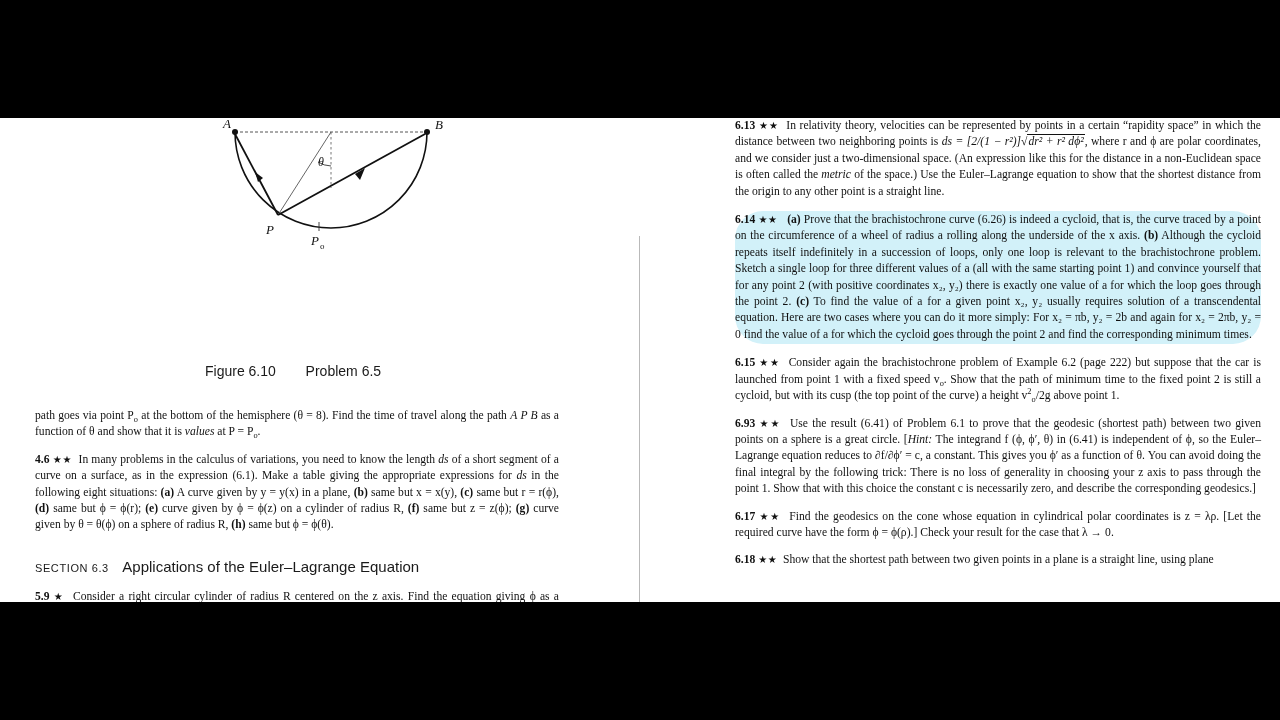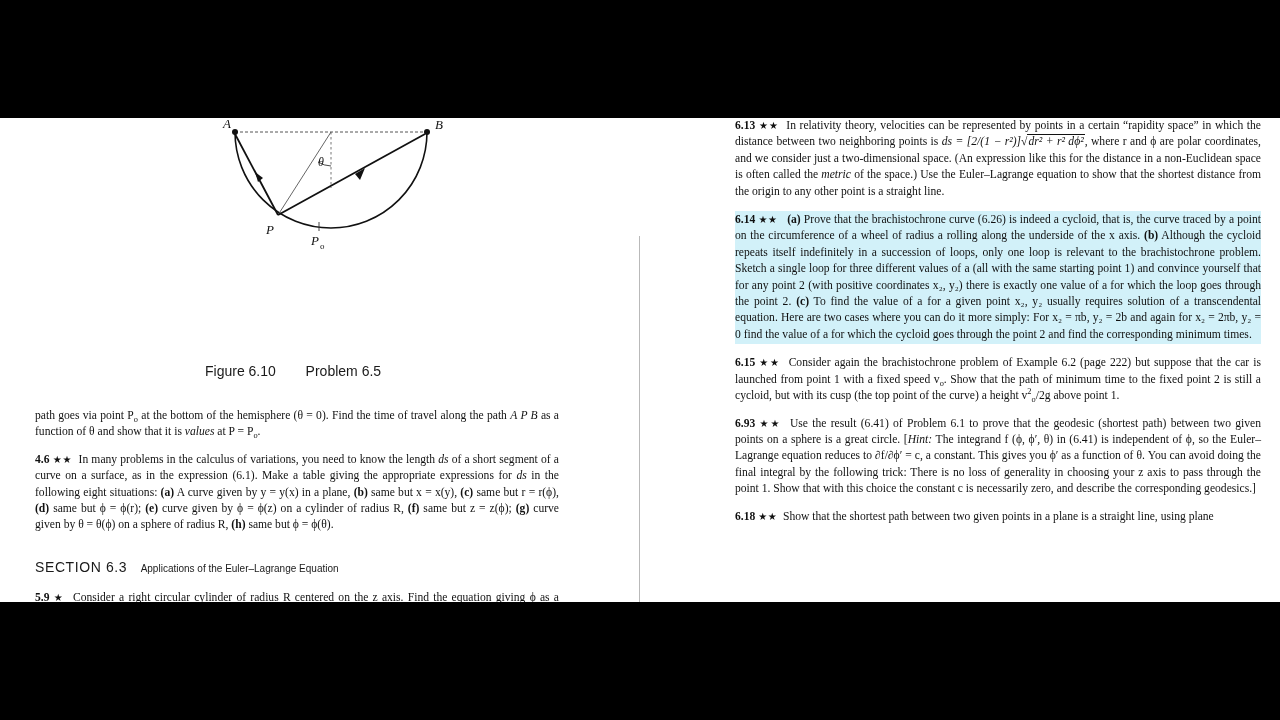--- a/index.html
+++ b/index.html
@@ -36,30 +36,30 @@
     -webkit-font-smoothing:antialiased;
   }
   #col-left{left:35px;top:0px;width:524px;}
   #col-right{left:735px;top:0px;width:526px;}
 
   .para{margin:0 0 11px 0;}
   .pnum{font-weight:bold;}
   .stars{letter-spacing:0.5px;font-size:10px;}
   .it{font-style:italic;}
   .bd{font-weight:bold;}
-  .hl-para{background:#d2f1f9;display:block;padding:1px 0;}
+  .hl-para{background:#d2f1f9;display:block;padding:1px 0;border-radius:28px;}
 
   .section-head{
     margin:0 0 13px 0;
     font-family:"Liberation Sans", sans-serif;
     font-size:12.4px;
     color:#1a1a1a;
   }
-  .section-head .lbl{font-size:14px;letter-spacing:0.6px;}
-  .section-head .ttl{font-size:10px;margin-left:10px;}
+  .section-head .lbl{font-size:11px;letter-spacing:0.6px;}
+  .section-head .ttl{font-size:15px;margin-left:10px;}
 
   
   #figure{position:absolute;left:170px;top:0px;width:300px;height:150px;}
   #figcap{
     position:absolute;left:170px;top:245px;width:320px;
     font-family:"Liberation Sans", sans-serif;
     font-size:14px;color:#1a1a1a;text-align:left;
   }
   #figcap .gap{display:inline-block;width:22px;}
 
@@ -113,21 +113,21 @@
 
       <div id="figcap">
         <span>Figure 6.10</span>
         <span class="gap"></span>
         <span>Problem 6.5</span>
       </div>
 
       <div style="height:290px;"></div>
 
       <p class="para">
-        <span>path goes via point P</span><sub>o</sub><span> at the bottom of the hemisphere (θ = 0). Find the time of travel along the path</span>
+        <span>path goes via point P</span><sub>o</sub><span> at the bottom of the hemisphere (θ = 8). Find the time of travel along the path</span>
         <span class="it">A P B</span><span> as a function of θ and show that it is </span><span class="it">values</span><span> at P = P</span><sub>o</sub><span>.</span>
       </p>
 
       <p class="para">
         <span class="pnum">4.6</span>
         <span class="stars">★★</span>&nbsp;
         <span>In many problems in the calculus of variations, you need to know the length </span><span class="it">ds</span><span> of a short segment of a curve on a surface, as in the expression (6.1). Make a table giving the appropriate expressions for </span><span class="it">ds</span><span> in the following eight situations: </span><span class="bd">(a)</span><span> A curve given by y = y(x) in a plane, </span><span class="bd">(b)</span><span> same but x = x(y), </span><span class="bd">(c)</span><span> same but r = r(ϕ), </span><span class="bd">(d)</span><span> same but ϕ = ϕ(r); </span><span class="bd">(e)</span><span> curve given by ϕ = ϕ(z) on a cylinder of radius R, </span><span class="bd">(f)</span><span> same but z = z(ϕ); </span><span class="bd">(g)</span><span> curve given by θ = θ(ϕ) on a sphere of radius R, </span><span class="bd">(h)</span><span> same but ϕ = ϕ(θ).</span>
       </p>
 
       <div style="height:14px;"></div>
@@ -170,20 +170,25 @@
         <span class="stars">★★</span>&nbsp;
         <span>Consider again the brachistochrone problem of Example 6.2 (page 222) but suppose that the car is launched from point 1 with a fixed speed v</span><sub>o</sub><span>. Show that the path of minimum time to the fixed point 2 is still a cycloid, but with its cusp (the top point of the curve) a height v</span><sup>2</sup><sub>o</sub><span>/2g above point 1.</span>
       </p>
 
       <p class="para">
         <span class="pnum">6.93</span>
         <span class="stars">★★</span>&nbsp;
         <span>Use the result (6.41) of Problem 6.1 to prove that the geodesic (shortest path) between two given points on a sphere is a great circle. [</span><span class="it">Hint:</span><span> The integrand f (ϕ, ϕ′, θ) in (6.41) is independent of ϕ, so the Euler–Lagrange equation reduces to ∂f/∂ϕ′ = c, a constant. This gives you ϕ′ as a function of θ. You can avoid doing the final integral by the following trick: There is no loss of generality in choosing your z axis to pass through the point 1. Show that with this choice the constant c is necessarily zero, and describe the corresponding geodesics.]</span>
       </p>
 
+      <p class="para">
+        <span class="pnum">6.17</span>
+        <span class="stars">★★</span>&nbsp;
+        <span>Find the geodesics on the cone whose equation in cylindrical polar coordinates is z = λρ. [Let the required curve have the form ϕ = ϕ(ρ).] Check your result for the case that λ → 0.</span>
+      </p>
 
       <p class="para">
         <span class="pnum">6.18</span>
         <span class="stars">★★</span>&nbsp;
         <span>Show that the shortest path between two given points in a plane is a straight line, using plane</span>
       </p>
 
     </div>
 
     <div id="divider"></div>

